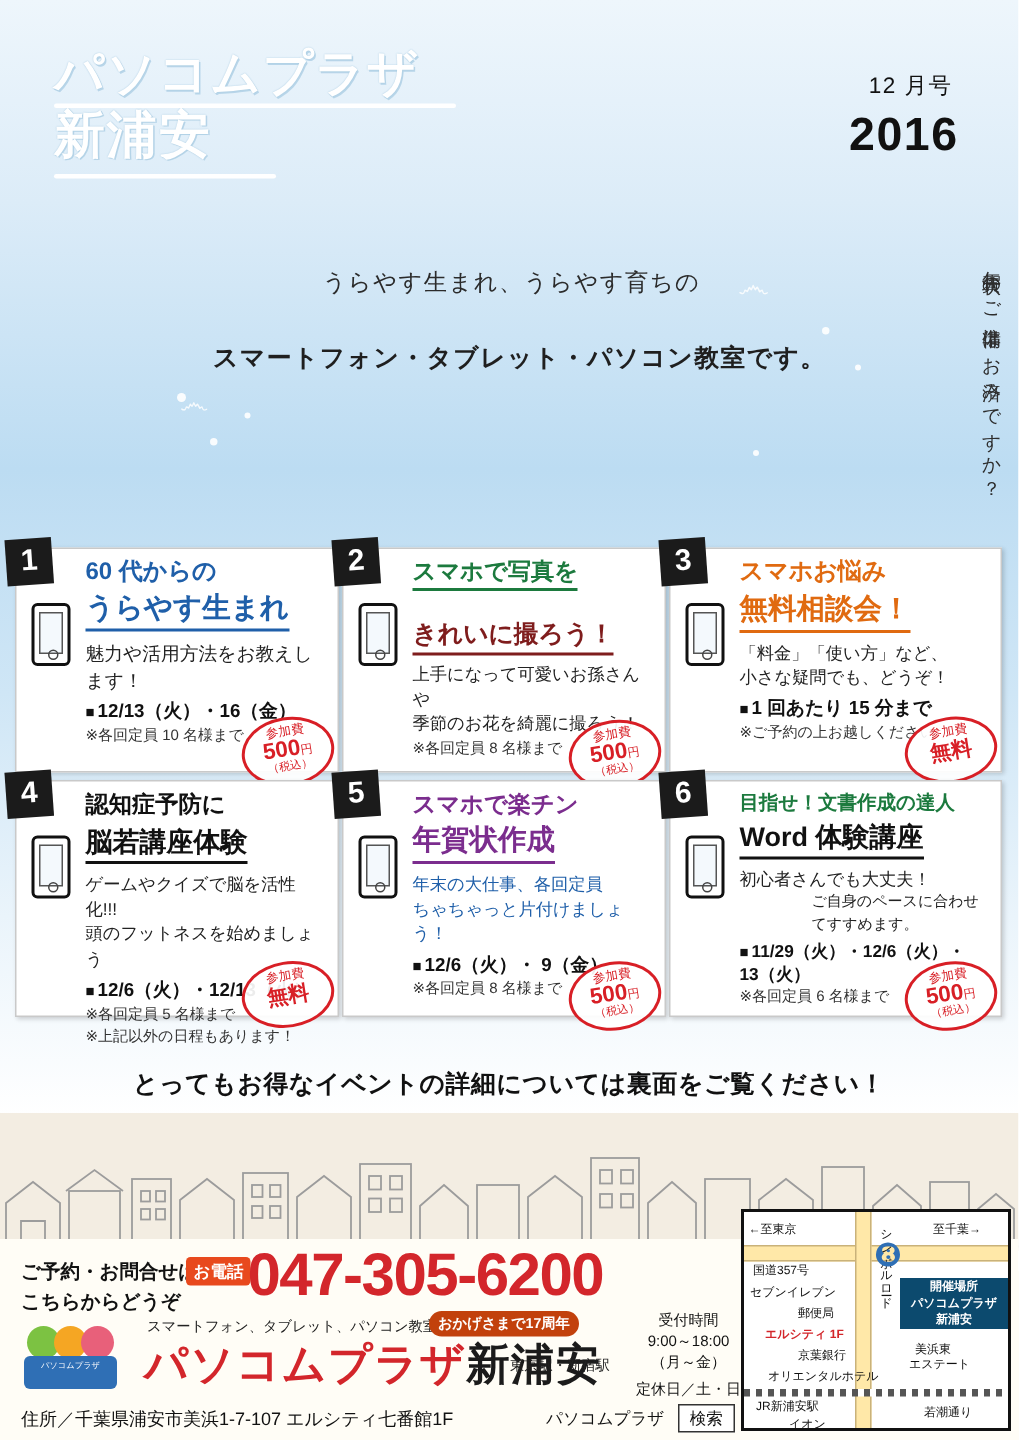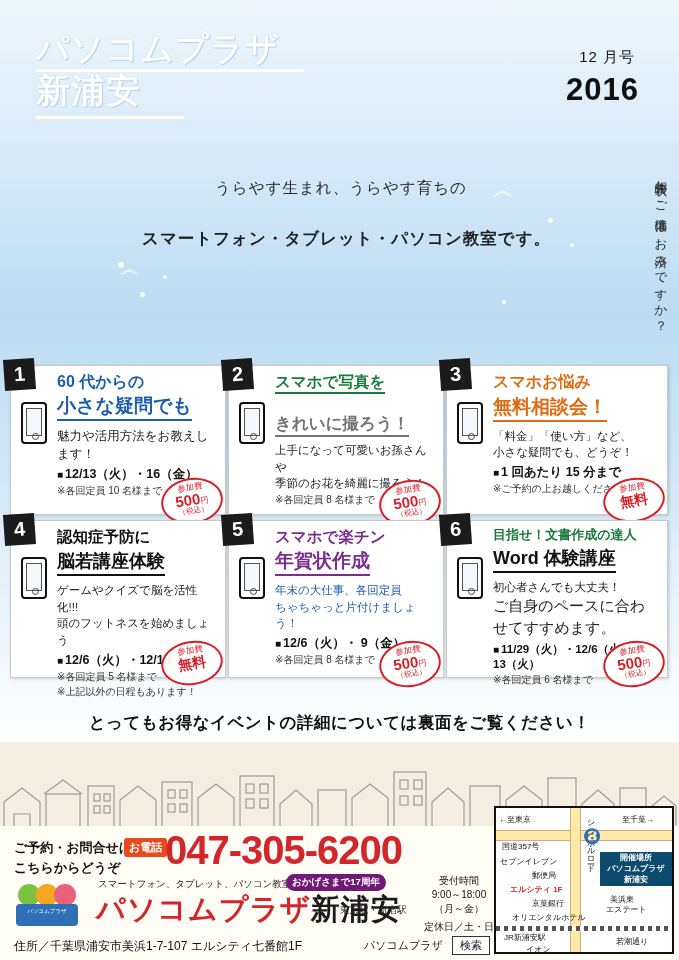--- a/index.html
+++ b/index.html
@@ -145,21 +145,21 @@
   }
   .telnum{
     position:absolute;left:165px;top:2px;
     font-size:40px;font-weight:bold;color:#d3262b;letter-spacing:-1px;
   }
   .sub-services{
     position:absolute;left:98px;top:52px;font-size:9.5px;color:#222;
   }
   .anniv{
     position:absolute;left:286px;top:48px;
-    background:#701a75;color:#fff;font-size:9.5px;font-weight:bold;
+    background:#c2410c;color:#fff;font-size:9.5px;font-weight:bold;
     padding:2px 6px;border-radius:9px;
   }
   .brandname{
     position:absolute;left:96px;top:64px;
     font-size:29px;font-weight:bold;color:#d3262b;letter-spacing:1px;
   }
   .brandname .blk{color:#1b1b1b;}
   .brandstation{
     position:absolute;left:340px;top:78px;font-size:9.5px;color:#222;
   }
@@ -231,36 +231,36 @@
   <div class="lead1">うらやす生まれ、うらやす育ちの</div>
   <div class="lead2">スマートフォン・タブレット・パソコン教室です。</div>
   <div class="vertical-note">年賀状のご準備はお済みですか？</div>
 
   <div class="cards">
 
     <div class="card" style="left:10px;top:8px;width:216px;height:150px;">
       <div class="num">1</div>
       <div class="phone"></div>
       <div class="c-title hl-blue" style="font-size:16px;">60 代からの</div>
-      <div class="c-title hl-blue" style="font-size:19px;margin-top:-2px;"><span class="u">小さな疑問でも</span></div>
+      <div class="c-title hl-blue" style="font-size:19px;margin-top:-2px;"><span class="u">うらやす生まれ</span></div>
       <div class="c-body" style="margin-top:6px;font-size:12.5px;">魅力や活用方法をお教えします！</div>
       <div class="c-date"><span class="sq"></span><span>12/13（火）・16（金）</span></div>
       <div class="c-small">※各回定員 10 名様まで</div>
       <div class="stamp" style="right:2px;bottom:-10px;">
         <span class="s1">参加費</span>
         <span class="s2"><span>500</span><small>円</small></span>
         <span class="s3">（税込）</span>
       </div>
     </div>
 
     <div class="card" style="left:228px;top:8px;width:216px;height:150px;">
       <div class="num">2</div>
       <div class="phone"></div>
       <div class="c-title" style="font-size:15.5px;color:#111;"><span class="u hl-green">スマホで写真を</span></div>
-      <div class="c-title" style="font-size:16.5px;color:#737373;margin-top:19px;"><span class="u">きれいに撮ろう！</span></div>
+      <div class="c-title" style="font-size:16.5px;color:#7f1d1d;margin-top:19px;"><span class="u">きれいに撮ろう！</span></div>
       <div class="c-body" style="margin-top:5px;font-size:11.5px;">上手になって可愛いお孫さんや</div>
       <div class="c-body" style="font-size:11.5px;">季節のお花を綺麗に撮ろう！</div>
       <div class="c-small">※各回定員 8 名様まで</div>
       <div class="stamp" style="right:2px;bottom:-12px;">
         <span class="s1">参加費</span>
         <span class="s2"><span>500</span><small>円</small></span>
         <span class="s3">（税込）</span>
       </div>
     </div>
 
@@ -310,21 +310,21 @@
         <span class="s3">（税込）</span>
       </div>
     </div>
 
     <div class="card" style="left:446px;top:163px;width:222px;height:158px;">
       <div class="num">6</div>
       <div class="phone"></div>
       <div class="c-title" style="font-size:13px;color:#1c7a3e;">目指せ！文書作成の達人</div>
       <div class="c-title" style="font-size:18px;color:#111;margin-top:1px;"><span class="u">Word 体験講座</span></div>
       <div class="c-body" style="margin-top:6px;font-size:11.5px;">初心者さんでも大丈夫！</div>
-      <div class="c-body" style="font-size:15px;">ご自身のペースに合わせてすすめます。</div>
+      <div class="c-body" style="font-size:10px;margin-left:48px;">ご自身のペースに合わせてすすめます。</div>
       <div class="c-date" style="font-size:11.5px;"><span class="sq"></span><span>11/29（火）・12/6（火）・ 13（火）</span></div>
       <div class="c-small">※各回定員 6 名様まで</div>
       <div class="stamp" style="right:2px;bottom:-10px;">
         <span class="s1">参加費</span>
         <span class="s2"><span>500</span><small>円</small></span>
         <span class="s3">（税込）</span>
       </div>
     </div>
   </div>
 

